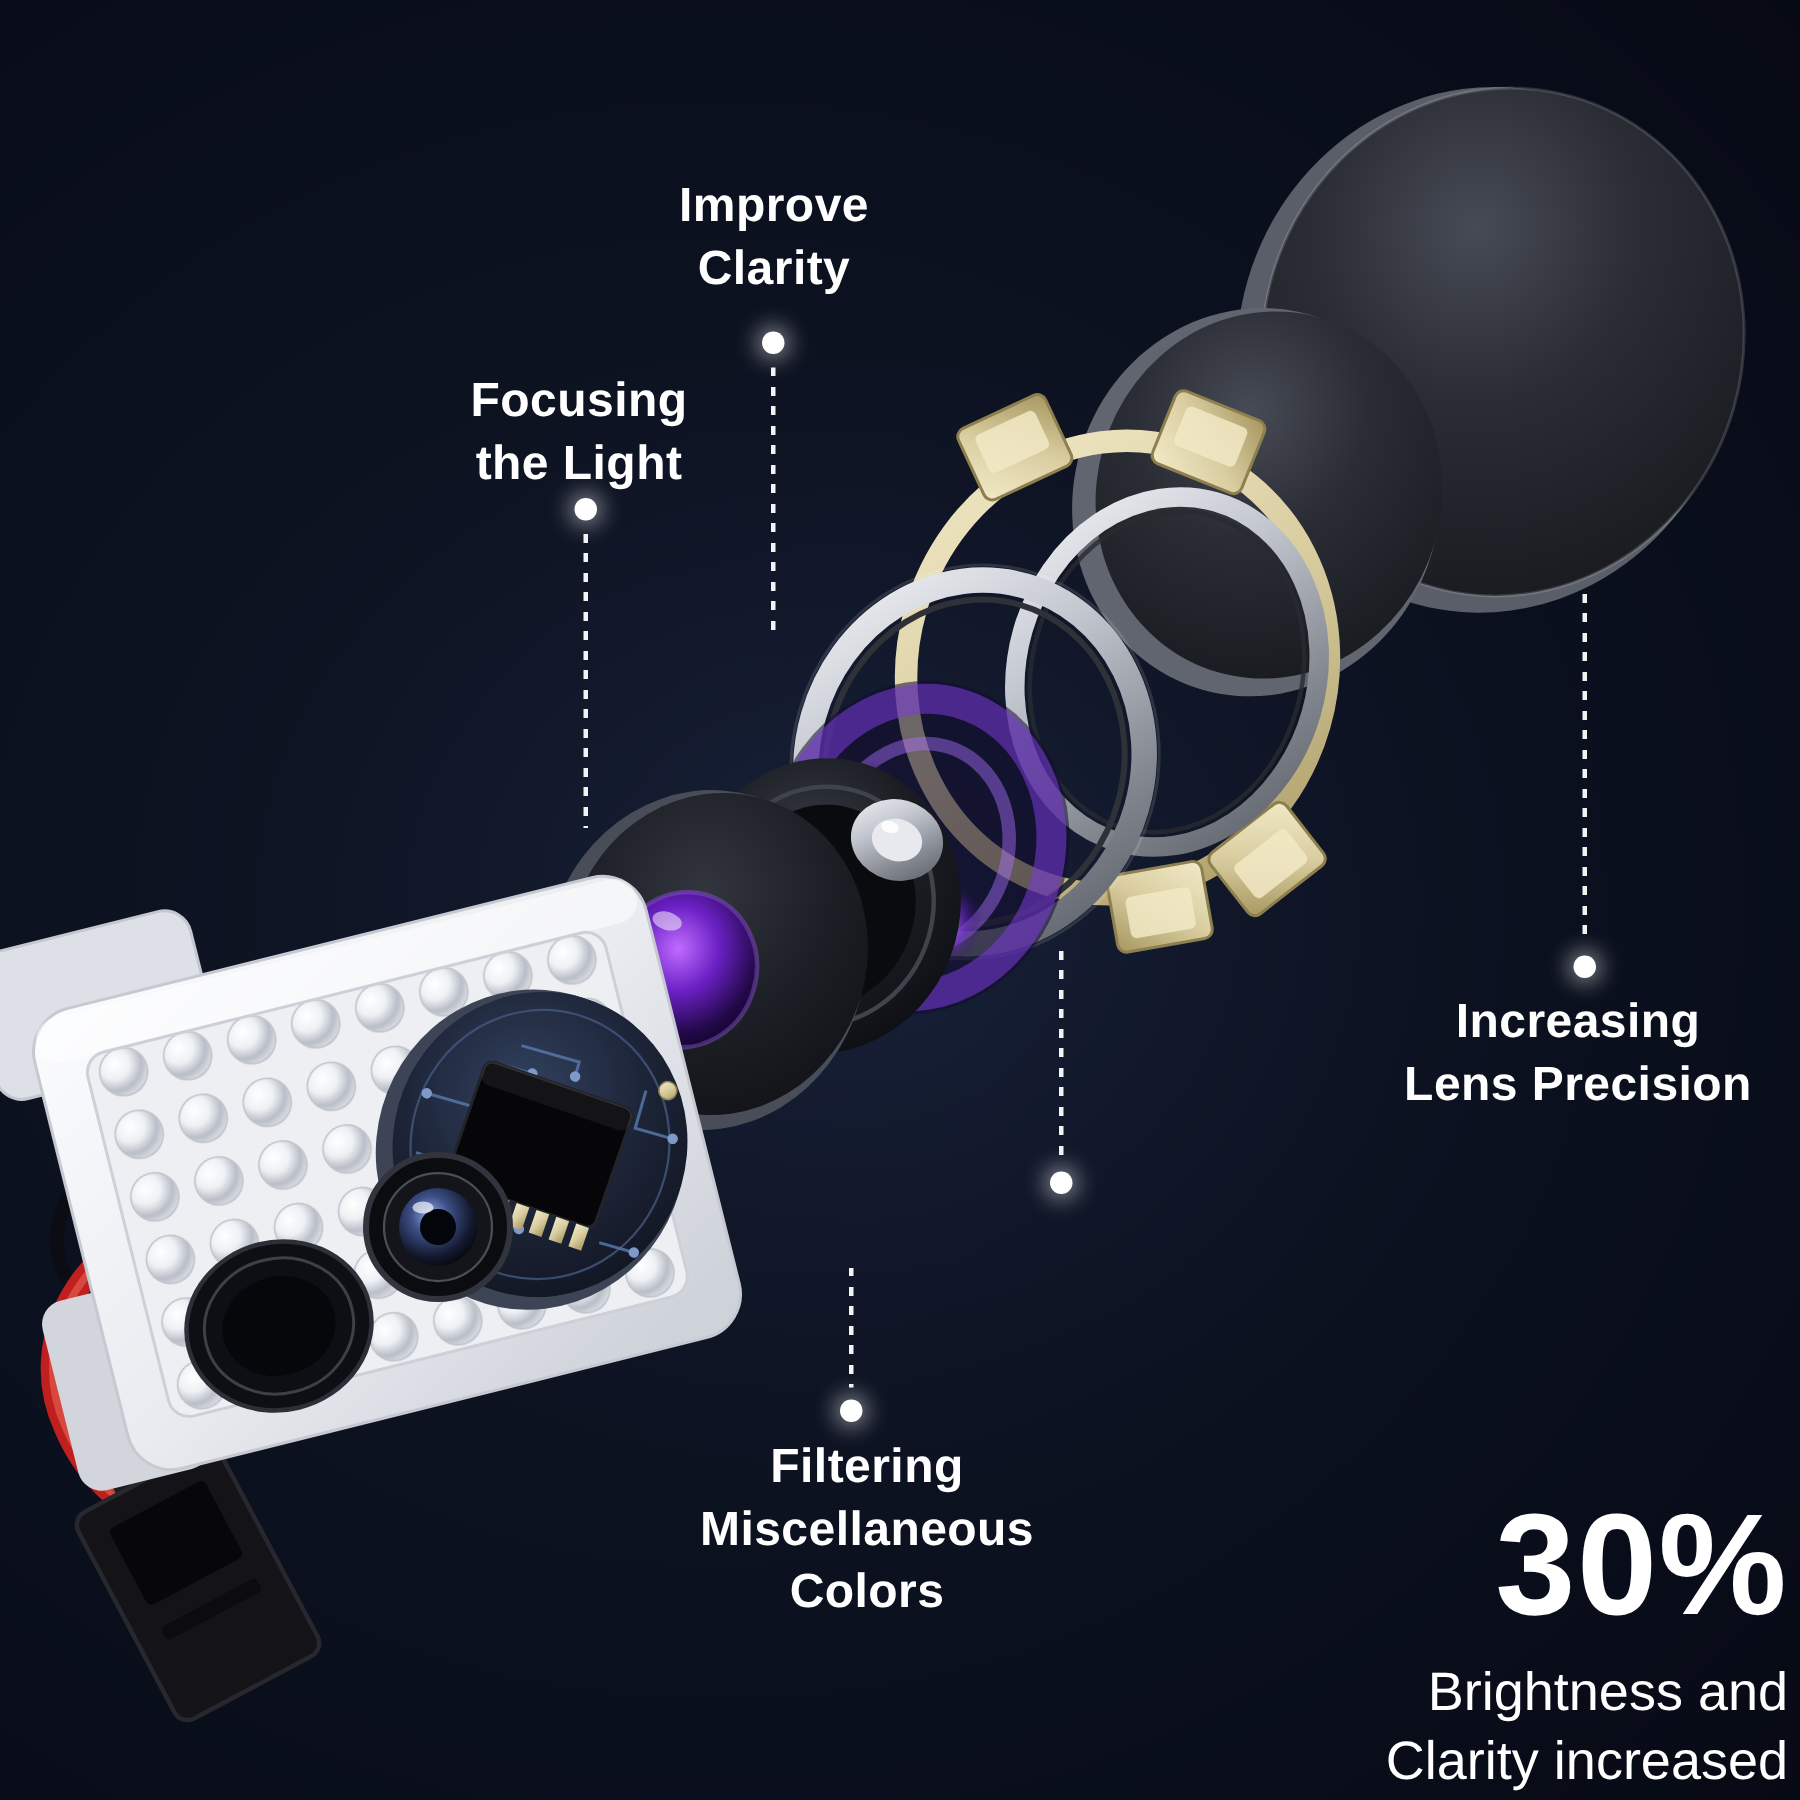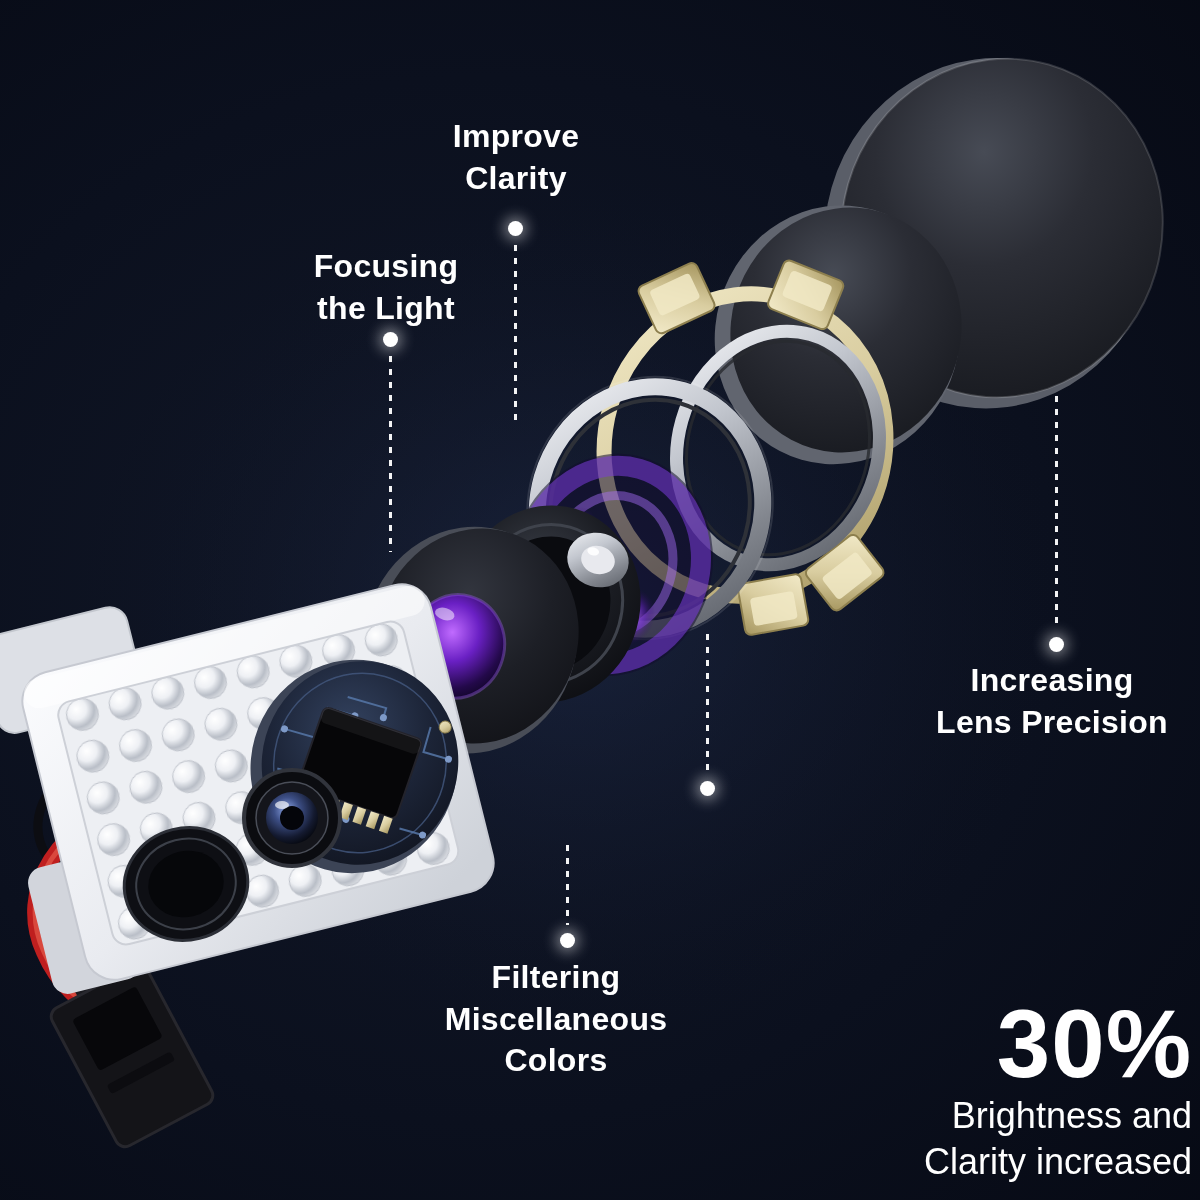--- a/index.html
+++ b/index.html
@@ -10,21 +10,21 @@
   .stage svg{position:absolute;left:0;top:0}
   .callout-group{position:absolute;left:0;top:0;width:100%;height:100%;pointer-events:none}
   .callout-label{position:absolute;font-size:32px;font-weight:600;line-height:1.3;
     text-align:center;white-space:pre-line;letter-spacing:.3px;color:#fff}
   .callout-dot{position:absolute;width:15px;height:15px;border-radius:50%;background:#fff;
     box-shadow:0 0 14px 4px rgba(255,255,255,.45)}
   .callout-line{position:absolute;width:3px;
     background-image:repeating-linear-gradient(to bottom,rgba(255,255,255,.95) 0 6px,transparent 6px 13px)}
   .stat{position:absolute;left:852px;top:995px;width:340px;text-align:right}
   .stat-value{font-size:96px;font-weight:700;line-height:1.02;letter-spacing:1px}
-  .stat-desc{font-size:36px;font-weight:400;line-height:1.28;white-space:pre-line}
+  .stat-desc{margin-top:12px;font-size:36px;font-weight:400;line-height:1.28;white-space:pre-line}
 </style>
 </head>
 <body>
 
 <div class="stage">
 
   <svg width="1200" height="1200" viewBox="0 0 1200 1200">
     <defs>
       <radialGradient id="gGlow" cx="50%" cy="50%" r="50%">
         <stop offset="0%" stop-color="#223055" stop-opacity="0.45"></stop>
@@ -264,21 +264,21 @@
   </div>
 
   <div class="callout-group">
     <div class="callout-line" style="left:706px;top:634px;height:138px"></div>
     <div class="callout-dot" style="left:700px;top:781px"></div>
   </div>
 
   <div class="callout-group">
     <div class="callout-line" style="left:566px;top:845px;height:80px"></div>
     <div class="callout-dot" style="left:560px;top:933px"></div>
-    <div class="callout-label" style="left:376px;top:957px;width:360px">Filtering
+    <div class="callout-label" style="left:398px;top:957px;width:360px">Filtering
 Miscellaneous
 Colors</div>
   </div>
 
   <div class="stat">
     <div class="stat-value">30%</div>
     <div class="stat-desc">Brightness and
 Clarity increased</div>
   </div>
 

